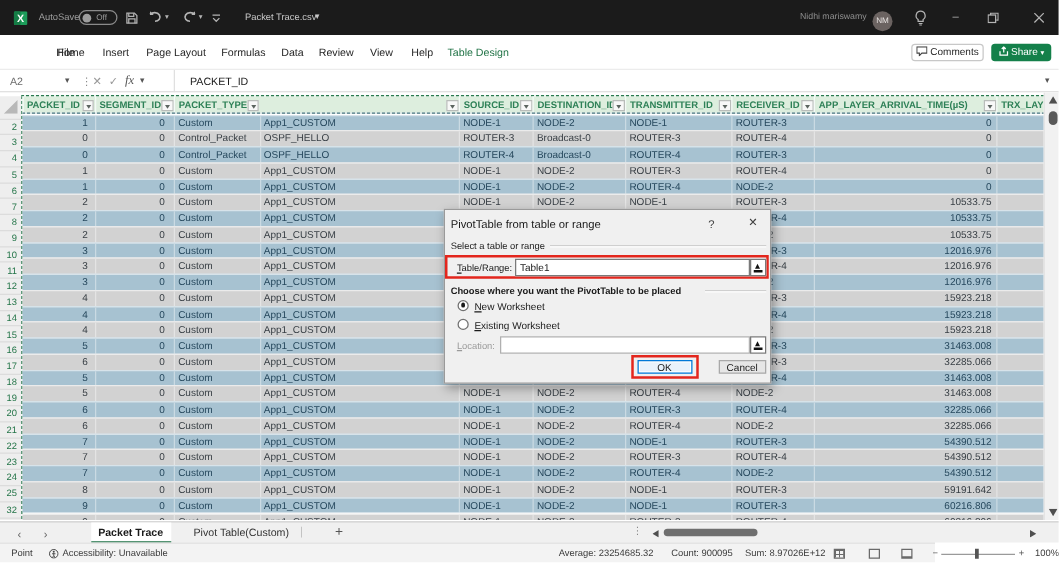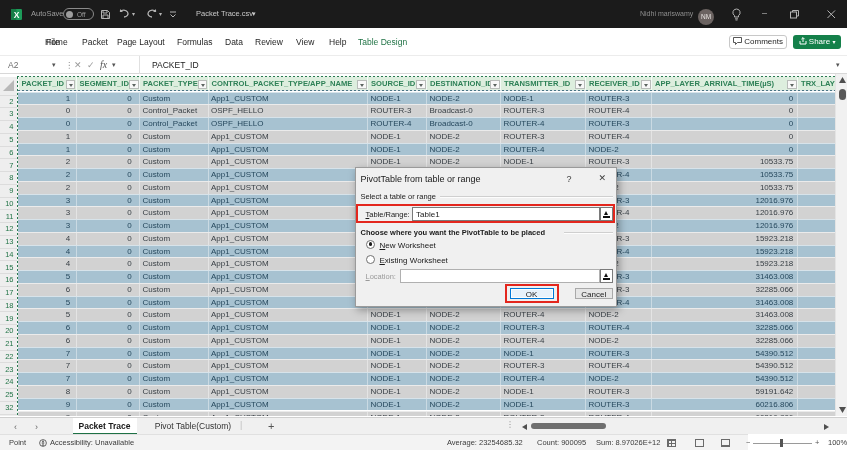--- a/index.html
+++ b/index.html
@@ -125,21 +125,21 @@
       <rect x="0.5" y="2" width="6" height="6" fill="none" stroke="#b4b4b4"></rect>
       <path d="M2.5 2V0.5h6V6h-1.5" fill="none" stroke="#b4b4b4"></path>
     </svg>
 <svg class="abs" style="left:827px;top:10px" width="9" height="9" viewBox="0 0 9 9">
       <path d="M0.5 0.5 L8 8 M8 0.5 L0.5 8" stroke="#b4b4b4" stroke-width="1"></path>
     </svg>
 </div>
 <div class="abs" id="menubar">
 <span class="m" style="left:14px;margin-left:32px;">File</span>
 <span class="m" style="left:45px;">Home</span>
-<span class="m" style="left:82px;">Packet</span>
+<span class="m" style="left:82px;">Insert</span>
 <span class="m" style="left:117px;">Page Layout</span>
 <span class="m" style="left:177px;">Formulas</span>
 <span class="m" style="left:225px;">Data</span>
 <span class="m" style="left:255px;">Review</span>
 <span class="m" style="left:296px;">View</span>
 <span class="m" style="left:329px;">Help</span>
 <span class="m" style="left:358px;color:#217346;">Table Design</span>
 <span class="abs" id="cmtbtn"><svg width="9" height="8" viewBox="0 0 9 8" style="vertical-align:-1px;">
         <path d="M0.5 0.5h8v5h-4l-2 2v-2h-2z" fill="none" stroke="#444" stroke-width="0.9"></path>
       </svg> Comments</span>
@@ -219,21 +219,20 @@
 <div style="position:absolute;left:0;top:336.50px;width:16.5px;height:1px;background:#dcdcdc;"></div>
 </div>
 <div class="abs" id="ants-left"></div>
 <div class="abs" id="hdr">
 <div class="hc" style="left:-0.5px;width:58.0px;padding-left:3px;">PACKET_ID</div>
 <div class="fb" style="left:47.5px;"></div>
 <div class="hc" style="left:57.5px;width:63.5px;padding-left:3px;">SEGMENT_ID</div>
 <div class="fb" style="left:111.0px;"></div>
 <div class="hc" style="left:121.0px;width:68.5px;padding-left:3px;">PACKET_TYPE</div>
 <div class="fb" style="left:179.5px;"></div>
-<div class="hc" style="left:189.5px;width:159.5px;padding-left:3px;">CONTROL_PACKET_TYPE/APP_NAME</div>
 <div class="fb" style="left:339.0px;"></div>
 <div class="hc" style="left:349.0px;width:59.0px;padding-left:3px;">SOURCE_ID</div>
 <div class="fb" style="left:398.0px;"></div>
 <div class="hc" style="left:408.0px;width:74.0px;padding-left:3px;">DESTINATION_ID</div>
 <div class="fb" style="left:472.0px;"></div>
 <div class="hc" style="left:482.0px;width:85.0px;padding-left:3px;">TRANSMITTER_ID</div>
 <div class="fb" style="left:557.0px;"></div>
 <div class="hc" style="left:567.0px;width:66.0px;padding-left:3px;">RECEIVER_ID</div>
 <div class="fb" style="left:623.0px;"></div>
 <div class="hc" style="left:633.0px;width:146.0px;padding-left:3px;">APP_LAYER_ARRIVAL_TIME(µS)</div>

